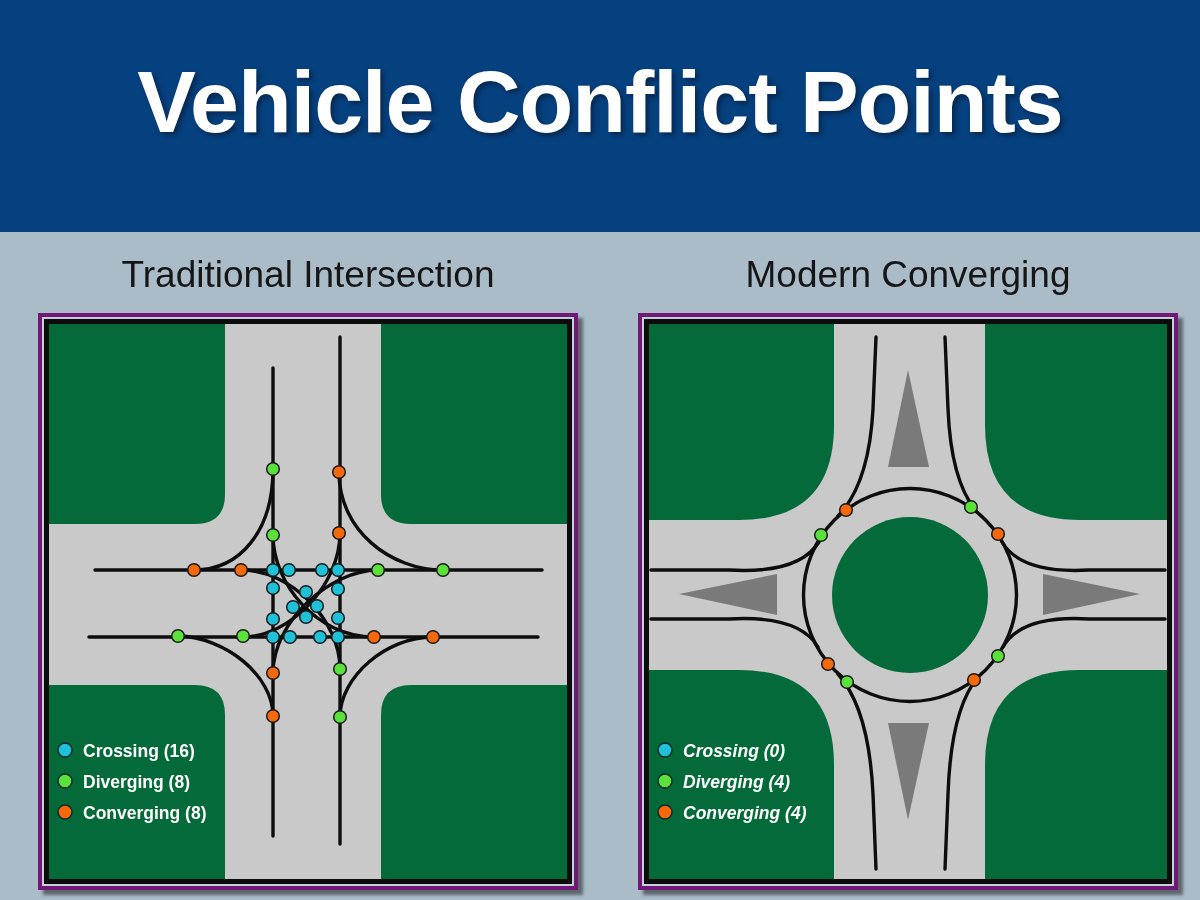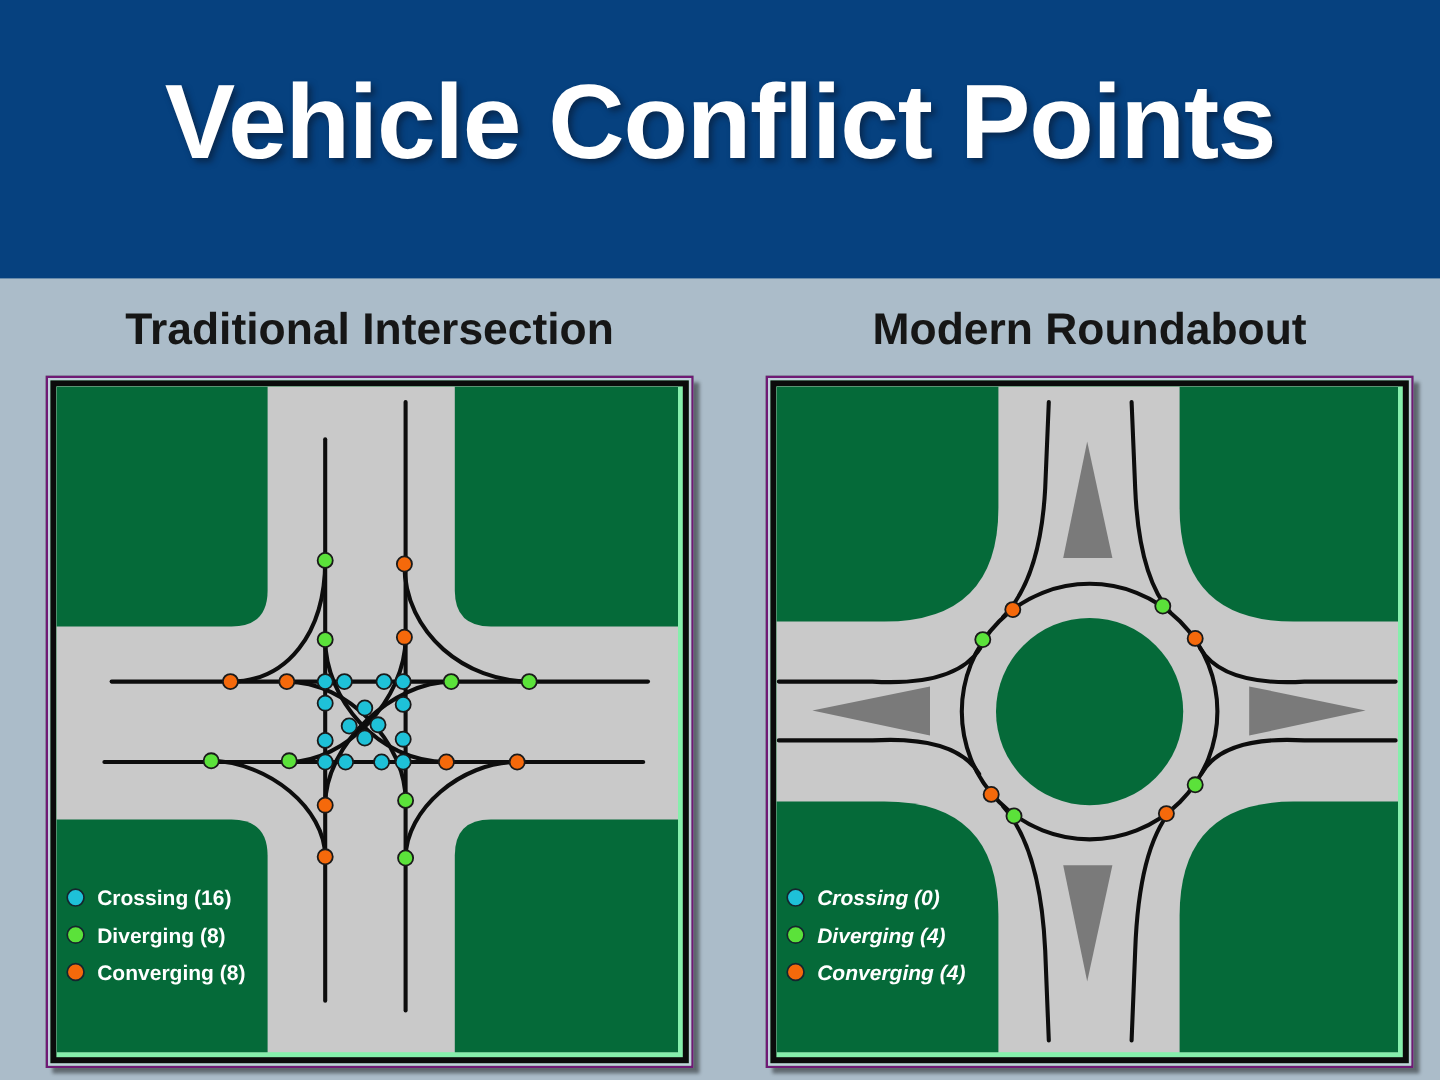--- a/index.html
+++ b/index.html
@@ -16,29 +16,29 @@
     display:flex;align-items:center;justify-content:center;
   }
   .slide-title{
     color:#ffffff;font-weight:bold;font-size:88px;letter-spacing:-1px;
     margin-top:-28px;
     text-shadow:3px 3px 5px rgba(10,20,40,.55);
     font-family:"Liberation Sans",sans-serif;
   }
   .subtitle{
     position:absolute;top:254px;width:540px;text-align:center;
-    font-size:37px;color:#161616;font-weight:700;
+    font-size:37px;color:#161616;font-weight:400;
   }
   #subtitle-left{left:38px;}
   #subtitle-right{left:638px;}
   .panel{
     position:absolute;top:313px;width:540px;height:577px;
-    box-sizing:border-box;border:2px solid #701a75;
+    box-sizing:border-box;border:4px solid #701a75;
     box-shadow:5px 5px 3px rgba(0,0,0,.45);
-    background:#86efac;
+    background:#8b5cf6;
   }
   #panel-left{left:38px;}
   #panel-right{left:638px;font-style:italic;}
   .panel-mid{width:100%;height:100%;box-sizing:border-box;border:2px solid var(--frame-light,#c3d0dc);}
   .panel-inner{width:100%;height:100%;box-sizing:border-box;border:5px solid #0b0b0b;}
   svg{display:block;}
   .road-bg{fill:var(--road,#c9c9c9);}
   .grass{fill:var(--grass,#056a39);}
   .lane{stroke:var(--line,#0d0d0d);stroke-width:3.4;fill:none;stroke-linecap:round;}
   .ring{stroke:var(--line,#0d0d0d);stroke-width:3.4;fill:none;}
@@ -57,21 +57,21 @@
 </head>
 <body>
 
 <div class="slide">
 
   <div class="header">
     <div class="slide-title">Vehicle Conflict Points</div>
   </div>
 
   <div class="subtitle" id="subtitle-left">Traditional Intersection</div>
-  <div class="subtitle" id="subtitle-right">Modern Roundabout</div>
+  <div class="subtitle" id="subtitle-right">Modern Converging</div>
 
   <div class="panel" id="panel-left">
     <div class="panel-mid">
       <div class="panel-inner">
         <svg width="518" height="555" viewBox="0 0 518 555">
           <rect class="road-bg" x="0" y="0" width="518" height="555"></rect>
           <g>
             <path class="grass" d="M0,0 H176 V170 Q176,200 146,200 H0 Z"></path>
             <path class="grass" d="M332,0 H518 V200 H362 Q332,200 332,170 Z"></path>
             <path class="grass" d="M0,361 H146 Q176,361 176,391 V555 H0 Z"></path>

